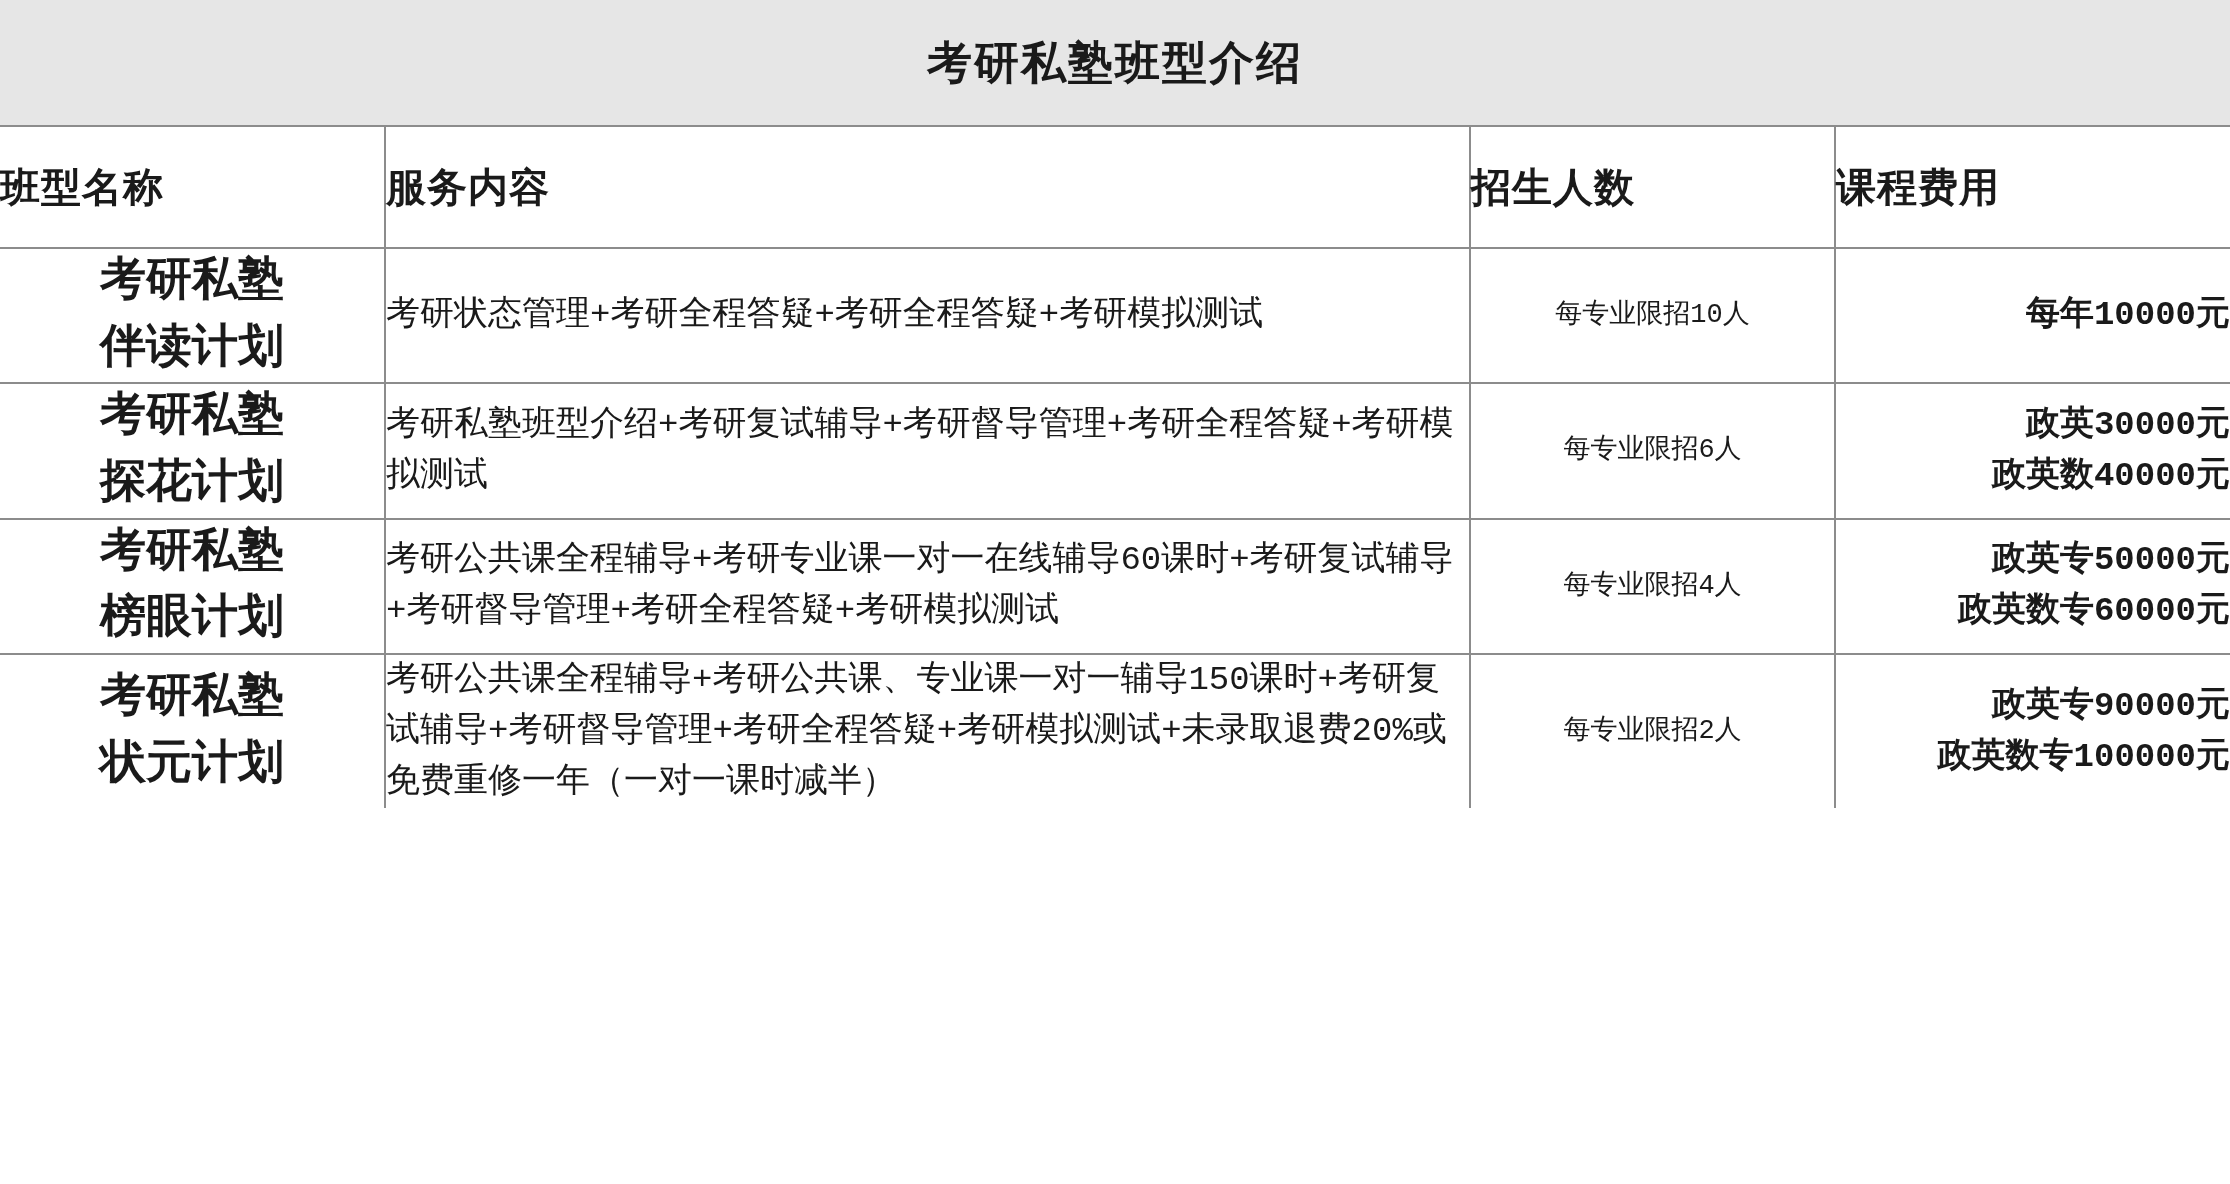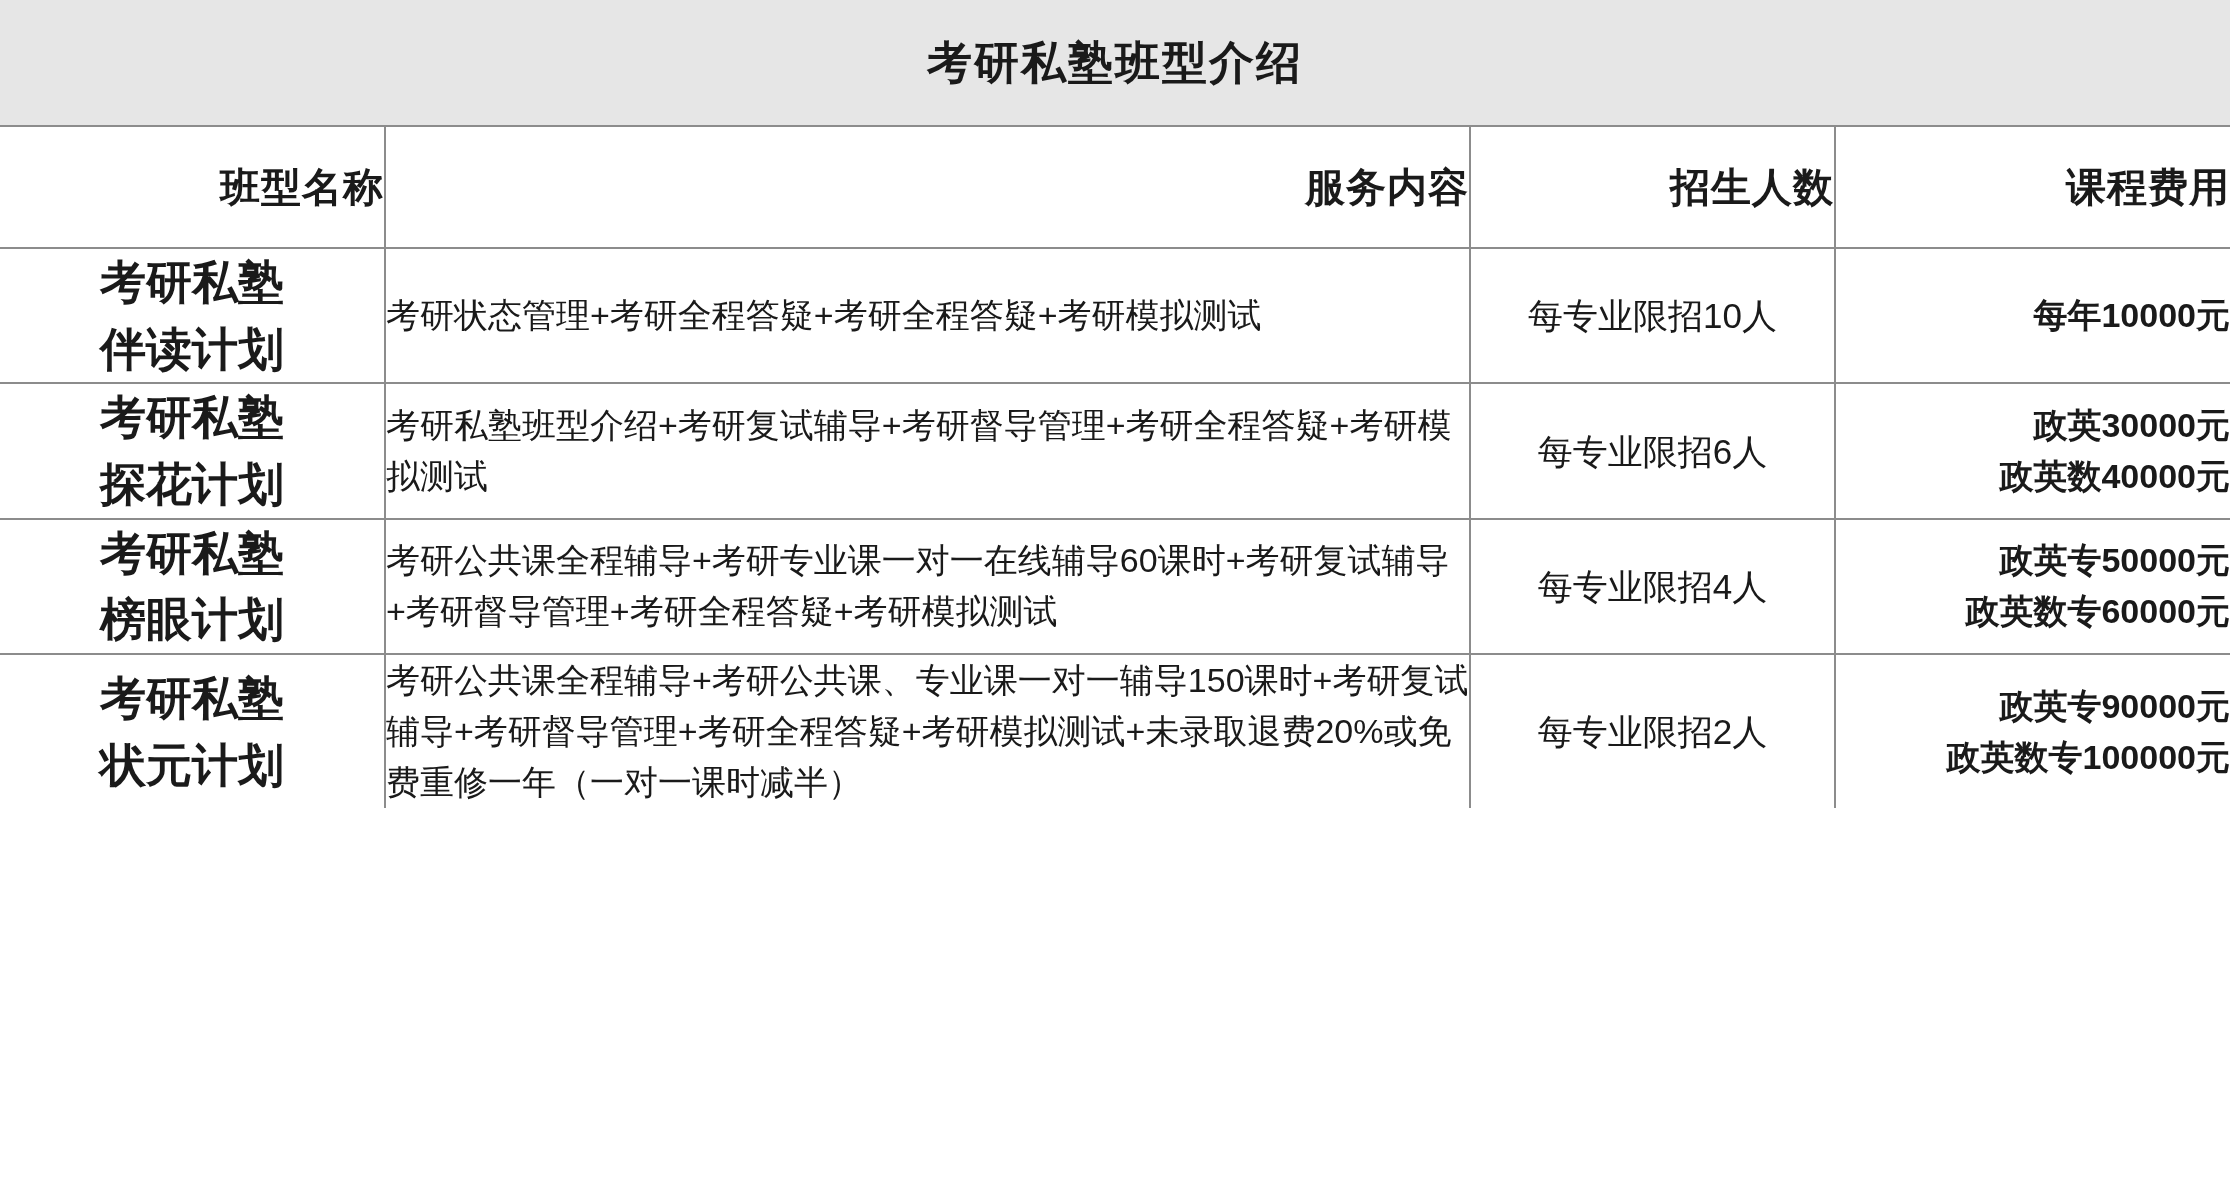--- a/index.html
+++ b/index.html
@@ -17,20 +17,21 @@
     width: 2230px;
     height: 1184px;
     box-sizing: border-box;
     background: #ffffff;
   }
   table.price-table {
     border-collapse: collapse;
     table-layout: fixed;
     width: 2230px;
     background: #e5e5e5;
+    font-family: Liberation Mono, monospace;
   }
   table.price-table td, table.price-table th {
     border: 2px solid #8c8c8c;
     vertical-align: middle;
     padding: 0;
     background: #ffffff;
   }
   
   .title-cell {
     background: #e6e6e6 !important;
@@ -39,21 +40,21 @@
     font-weight: bold;
     color: #1a1a1a;
     height: 125px;
     letter-spacing: 2px;
     border-left: none !important;
     border-right: none !important;
     border-top: none !important;
   }
   
   .hdr {
-    text-align: right;
+    text-align: left;
     font-size: 40px;
     font-weight: bold;
     color: #1a1a1a;
     height: 120px;
     letter-spacing: 1px;
   }
   .col-name   { width: 385px; }
   .col-svc    { width: 1085px; }
   .col-quota  { width: 365px; }
   .col-fee    { width: 395px; }
@@ -68,21 +69,21 @@
   }
   td.svc-cell {
     text-align: left;
     font-size: 34px;
     color: #1a1a1a;
     line-height: 1.5;
     padding: 18px 22px 18px 26px;
   }
   td.quota-cell {
     text-align: center;
-    font-size: 35px;
+    font-size: 27px;
     color: #1a1a1a;
     line-height: 1.4;
     padding: 8px 6px;
   }
   td.fee-cell {
     text-align: right;
     font-size: 34px;
     font-weight: bold;
     color: #1a1a1a;
     line-height: 1.5;

